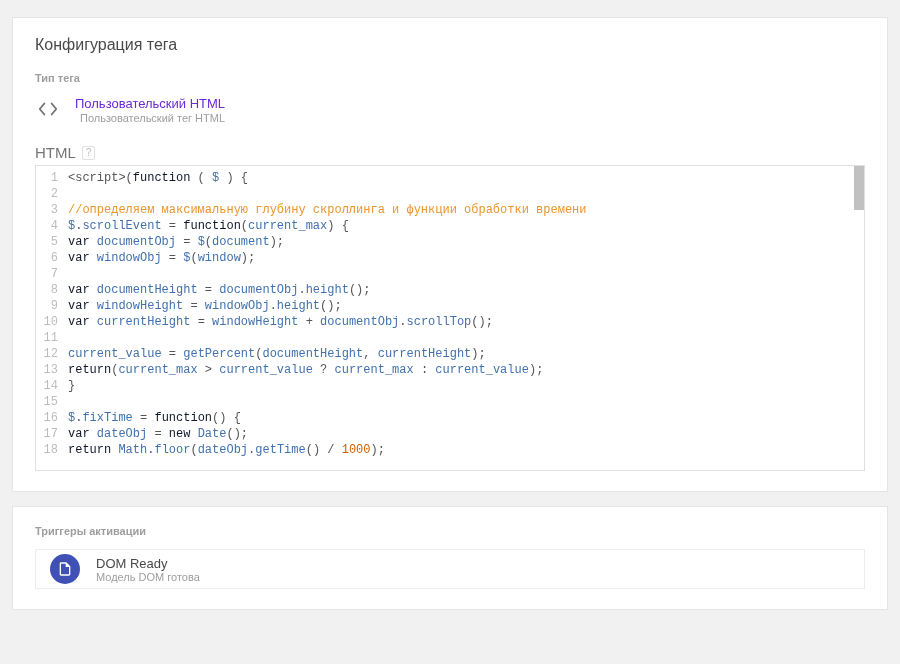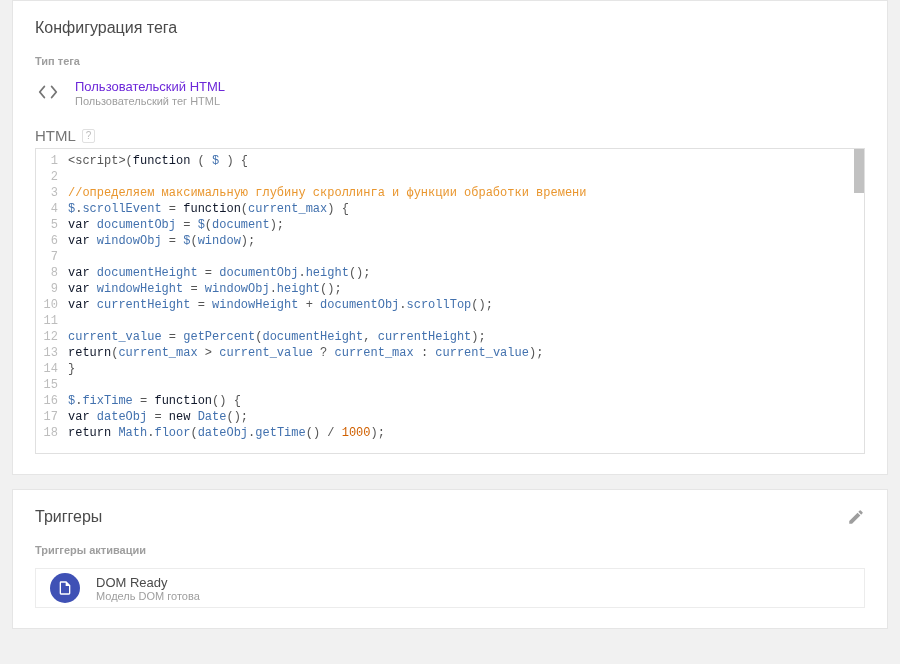--- a/index.html
+++ b/index.html
@@ -10,21 +10,21 @@
       color: #555;
       padding: 0;
       width: 900px;
     }
     .card {
       background: #fff;
       border: 1px solid #e5e5e5;
       margin: 0 12px 14px 12px;
       padding: 18px 22px 20px 22px;
     }
-    .card:first-child { margin-top: 0; }
+    .card:first-child { margin-top: 17px; }
     .section-title {
       font-size: 16px;
       color: #4a4a4a;
       font-weight: 400;
       margin-bottom: 18px;
     }
     .subtle-label {
       font-size: 11px;
       color: #9e9e9e;
       margin-bottom: 12px;
@@ -46,20 +46,21 @@
     }
     .tag-type-name {
       font-size: 13px;
       color: #6d28d9;
       font-weight: 400;
       margin-bottom: 1px;
     }
     .tag-type-desc {
       font-size: 11px;
       color: #9e9e9e;
+      text-align: right;
     }
     .html-label-row {
       display: flex;
       align-items: center;
       gap: 6px;
       margin-bottom: 4px;
     }
     .html-label { font-size: 15px; color: #757575; }
     .help-chip {
       font-size: 10px;
@@ -186,28 +187,20 @@
         <div>16</div>
         <div>17</div>
         <div>18</div>
       </div>
     <div class="code-body" id="codebody"><div class="code-line">&lt;script&gt;(<span class="tok-kw">function</span> ( <span class="tok-blue">$</span> ) {</div><div class="code-line"></div><div class="code-line"><span class="tok-comment2">//определяем максимальную глубину скроллинга и функции обработки времени</span></div><div class="code-line"><span class="tok-blue">$</span>.<span class="tok-blue">scrollEvent</span> = <span class="tok-kw">function</span>(<span class="tok-blue">current_max</span>) {</div><div class="code-line"><span class="tok-kw">var</span> <span class="tok-blue">documentObj</span> = <span class="tok-blue">$</span>(<span class="tok-blue">document</span>);</div><div class="code-line"><span class="tok-kw">var</span> <span class="tok-blue">windowObj</span> = <span class="tok-blue">$</span>(<span class="tok-blue">window</span>);</div><div class="code-line"></div><div class="code-line"><span class="tok-kw">var</span> <span class="tok-blue">documentHeight</span> = <span class="tok-blue">documentObj</span>.<span class="tok-blue">height</span>();</div><div class="code-line"><span class="tok-kw">var</span> <span class="tok-blue">windowHeight</span> = <span class="tok-blue">windowObj</span>.<span class="tok-blue">height</span>();</div><div class="code-line"><span class="tok-kw">var</span> <span class="tok-blue">currentHeight</span> = <span class="tok-blue">windowHeight</span> + <span class="tok-blue">documentObj</span>.<span class="tok-blue">scrollTop</span>();</div><div class="code-line"></div><div class="code-line"><span class="tok-blue">current_value</span> = <span class="tok-blue">getPercent</span>(<span class="tok-blue">documentHeight</span>, <span class="tok-blue">currentHeight</span>);</div><div class="code-line"><span class="tok-kw">return</span>(<span class="tok-blue">current_max</span> &gt; <span class="tok-blue">current_value</span> ? <span class="tok-blue">current_max</span> : <span class="tok-blue">current_value</span>);</div><div class="code-line">}</div><div class="code-line"></div><div class="code-line"><span class="tok-blue">$</span>.<span class="tok-blue">fixTime</span> = <span class="tok-kw">function</span>() {</div><div class="code-line"><span class="tok-kw">var</span> <span class="tok-blue">dateObj</span> = <span class="tok-kw">new</span> <span class="tok-blue">Date</span>();</div><div class="code-line"><span class="tok-kw">return</span> <span class="tok-blue">Math</span>.<span class="tok-blue">floor</span>(<span class="tok-blue">dateObj</span>.<span class="tok-blue">getTime</span>() / <span class="tok-num">1000</span>);</div></div>
     <div class="scrollbar"></div>
   </div>
 </div>
 
 <div class="card">
-  <div class="triggers-header">
-    <div class="section-title">Триггеры</div>
-    <div class="edit-btn">
-      <svg width="18" height="18" viewBox="0 0 24 24" fill="currentColor">
-          <path d="M3 17.25V21h3.75L17.81 9.94l-3.75-3.75L3 17.25zM20.71 7.04a1 1 0 0 0 0-1.41l-2.34-2.34a1 1 0 0 0-1.41 0l-1.83 1.83 3.75 3.75 1.83-1.83z"></path>
-        </svg>
-    </div>
-  </div>
   <div class="subtle-label">Триггеры активации</div>
   <div class="trigger-row">
     <div class="trigger-icon">
       <svg width="16" height="16" viewBox="0 0 24 24" fill="currentColor">
           <path d="M14 2H6a2 2 0 0 0-2 2v16a2 2 0 0 0 2 2h12a2 2 0 0 0 2-2V8l-6-6zM6 4h7v5h5v11H6V4z"></path>
         </svg>
     </div>
     <div>
       <div class="trigger-name">DOM Ready</div>
       <div class="trigger-desc">Модель DOM готова</div>

